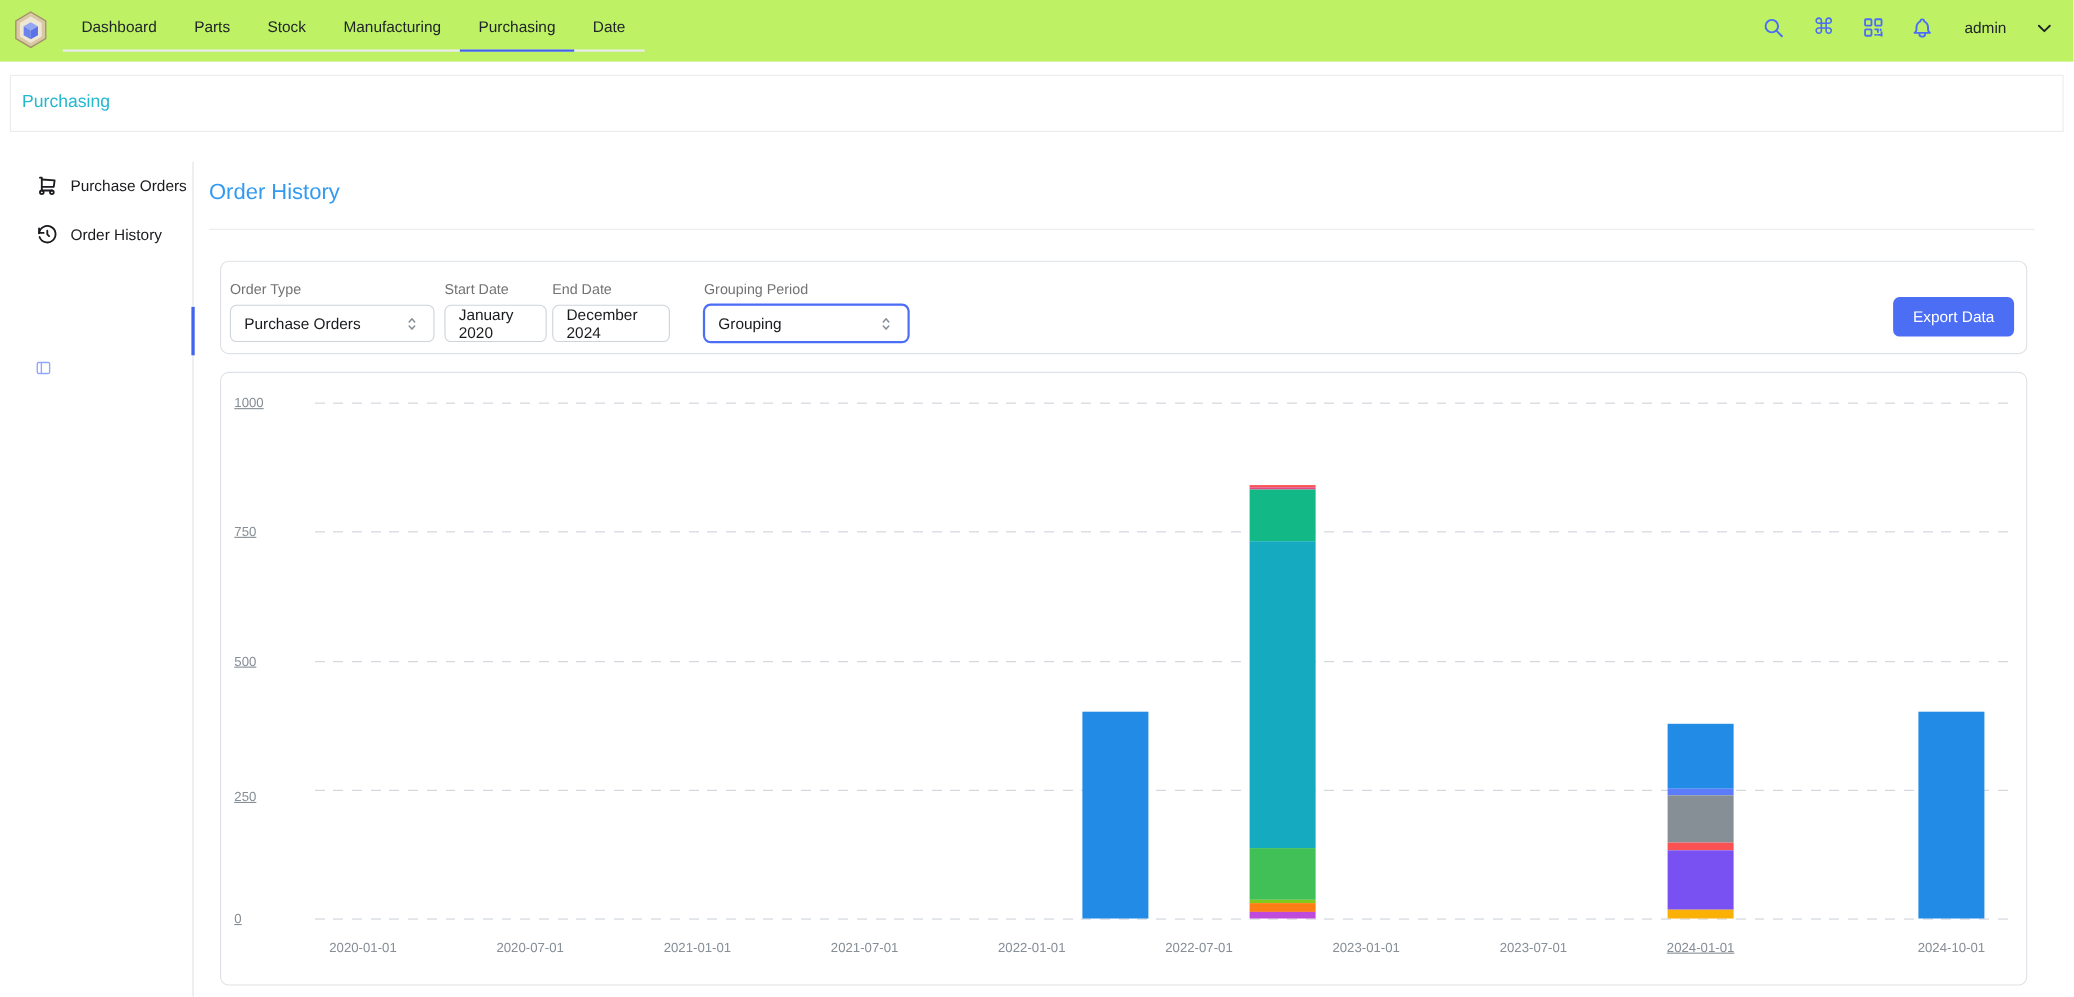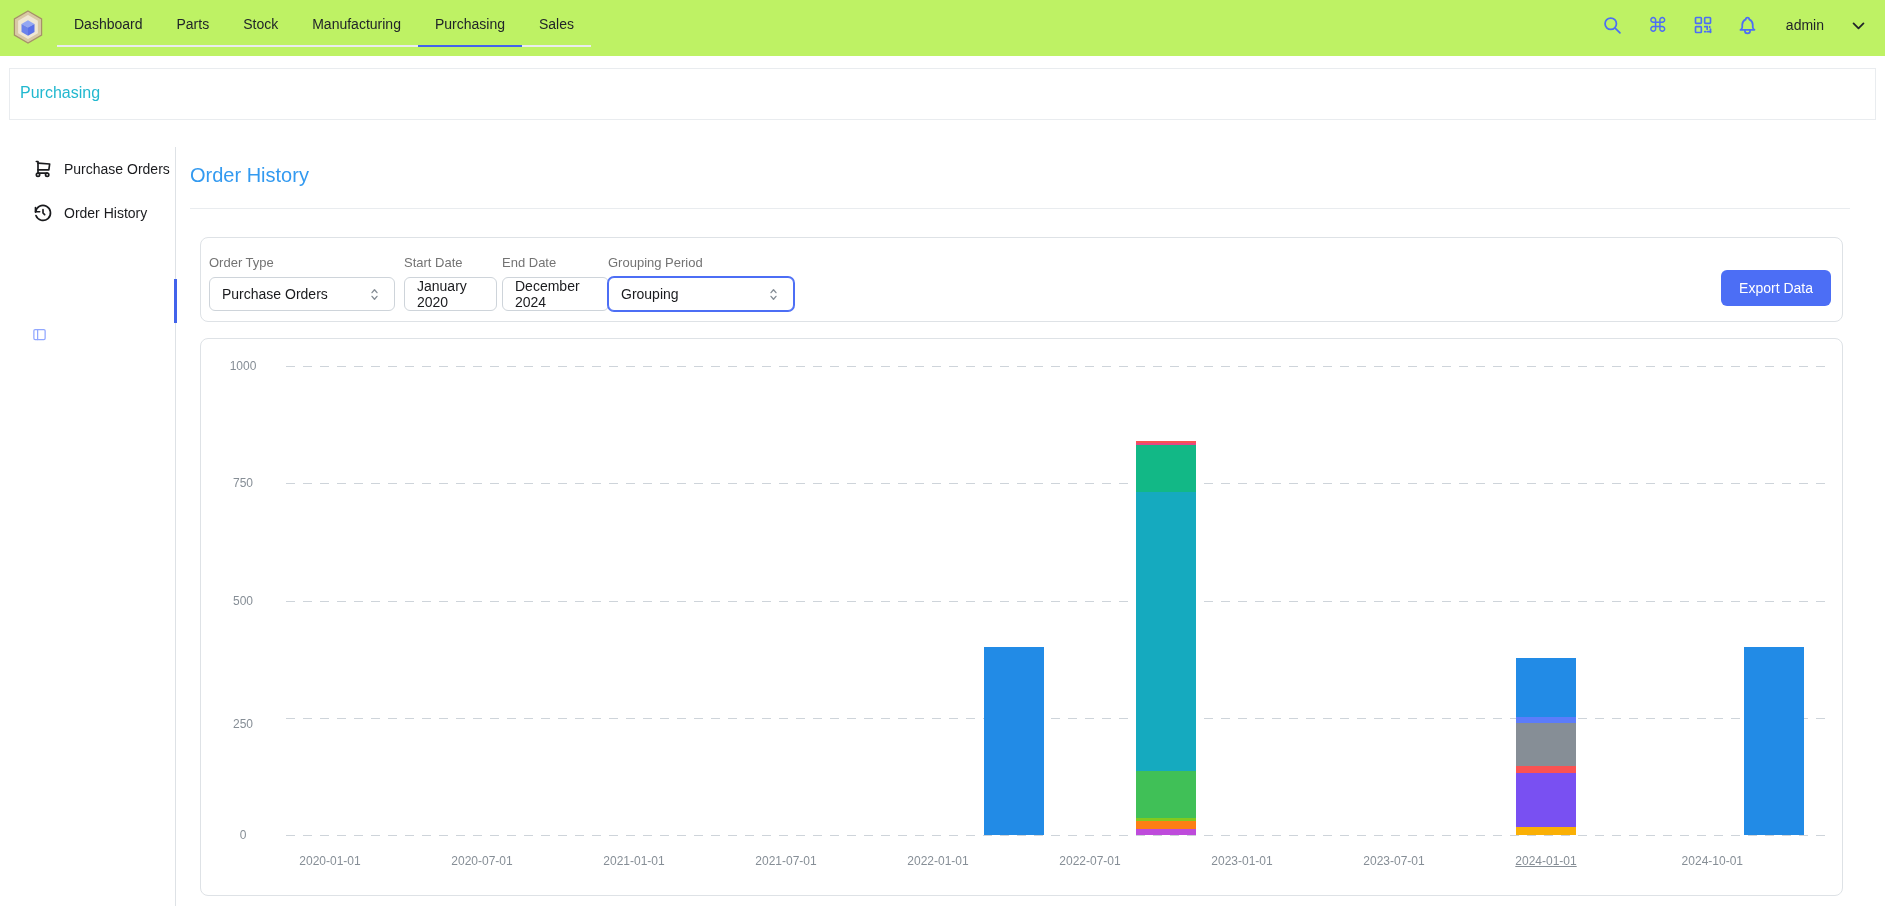--- a/index.html
+++ b/index.html
@@ -32,39 +32,39 @@
   .side-icon svg { width:20px; height:20px; }
   .side-indicator { position:absolute; right:-2px; width:3px; height:44px; background:#4263eb; }
   .collapse-btn { position:absolute; left:32px; top:180px; width:15px; height:15px; color:#91a7ff; cursor:pointer; }
   
   .main-title { position:absolute; left:190px; top:164px; font-size:20px; color:#339af0; font-weight:500; }
   .main-divider { position:absolute; left:190px; top:208px; width:1660px; height:0; border-top:1px solid #e9ecef; }
   
   .filter-card { position:absolute; left:200px; top:237px; width:1643px; height:85px;
                  border:1px solid #dee2e6; border-radius:8px; background:#fff; }
   .fgroup { position:absolute; top:17px; }
-  .fg-ordertype { left:8px; }  .fg-start { left:203px; } .fg-end { left:301px; } .fg-grouping { left:407px; }
+  .fg-ordertype { left:8px; }  .fg-start { left:203px; } .fg-end { left:301px; } .fg-grouping { left:439px; }
   .flabel { font-size:13px; color:#737373; margin-bottom:7px; }
   .fcontrol { height:34px; border:1px solid #ced4da; border-radius:6px; background:#fff;
               display:flex; align-items:center; padding:0 12px; font-size:14px; color:#1a1b1e; cursor:pointer; }
   .fcontrol.select { justify-content:space-between; }
   .fcontrol.focused { border-color:#4c6ef5; box-shadow:0 0 0 1px #4c6ef5; }
   .w-ordertype { width:186px; } .w-start { width:93px; } .w-end { width:107px; } .w-grouping { width:186px; }
   .selector-icon { width:15px; height:15px; color:#868e96; flex:none; margin-left:8px; }
   .export-btn { position:absolute; right:11px; top:32px; height:36px; padding:0 18px;
                 background:#4c6ef5; color:#fff; border:none; border-radius:6px;
                 font-size:14px; font-family:inherit; cursor:pointer; }
   
   .chart-card { position:absolute; left:200px; top:338px; width:1643px; height:558px;
                 border:1px solid #dee2e6; border-radius:8px; background:#fff; }
   .plot { position:absolute; left:85px; top:27px; width:1545px; height:469px; }
   .gridline { position:absolute; left:0; width:100%; height:1px;
               background-image:repeating-linear-gradient(to right,#ced4da 0 9px,transparent 9px 17px); }
-  .ylabel { position:absolute; left:12px; width:60px; text-align:center; font-size:12px;
-            color:#868e96; line-height:16px; }
+  .ylabel { position:absolute; left:12px; width:60px; text-align:left; font-size:12px;
+            color:#868e96; line-height:16px;text-decoration:underline; }
   .xlabel { position:absolute; top:515px; width:110px; text-align:center; font-size:12px; color:#868e96; }
   .bar { position:absolute; bottom:0; width:60px; display:flex; flex-direction:column-reverse; }
   .seg { width:100%; flex:none; }
 </style>
 </head>
 <body>
 
 <div class="header">
   <svg class="logo" viewBox="0 0 100 110">
     <polygon points="50,3 94,29 94,81 50,107 6,81 6,29" fill="#d8c9a5" stroke="#a6906a" stroke-width="4"></polygon>
@@ -72,21 +72,21 @@
     <polygon points="50,33 71,45 50,57 29,45" fill="#93a7f3"></polygon>
     <polygon points="29,45 50,57 50,83 29,71" fill="#6b83ea"></polygon>
     <polygon points="71,45 50,57 50,83 71,71" fill="#5a71e8"></polygon>
   </svg>
   <nav class="tabs">
       <div class="tab">Dashboard</div>
       <div class="tab">Parts</div>
       <div class="tab">Stock</div>
       <div class="tab">Manufacturing</div>
       <div class="tab active">Purchasing</div>
-      <div class="tab">Sales</div>
+      <div class="tab">Date</div>
     </nav>
   <div class="header-right">
     <span class="hicon">
       <svg viewBox="0 0 24 24" fill="none" stroke="#4c6ef5" stroke-width="2" stroke-linecap="round" width="21" height="21">
         <circle cx="10" cy="10" r="6.5"></circle>
           <path d="M15 15l5.5 5.5"></path>
       </svg>
     </span>
     <span class="hicon">
         <span class="cmd-glyph">⌘</span>
@@ -231,14 +231,14 @@
     <div class="ylabel" style="top: 19px;">1000</div>
     <div class="xlabel" style="left: 74px;">2020-01-01</div>
     <div class="xlabel" style="left: 226px;">2020-07-01</div>
     <div class="xlabel" style="left: 378px;">2021-01-01</div>
     <div class="xlabel" style="left: 530px;">2021-07-01</div>
     <div class="xlabel" style="left: 682px;">2022-01-01</div>
     <div class="xlabel" style="left: 834px;">2022-07-01</div>
     <div class="xlabel" style="left: 986px;">2023-01-01</div>
     <div class="xlabel" style="left: 1138px;">2023-07-01</div>
     <div class="xlabel" style="left: 1290px; text-decoration: underline;">2024-01-01</div>
-    <div class="xlabel" style="left: 1432px; text-align: right;">2024-10-01</div>
+    <div class="xlabel" style="left: 1518px;">2024-10-01</div>
   </div>
 
 </body></html>

